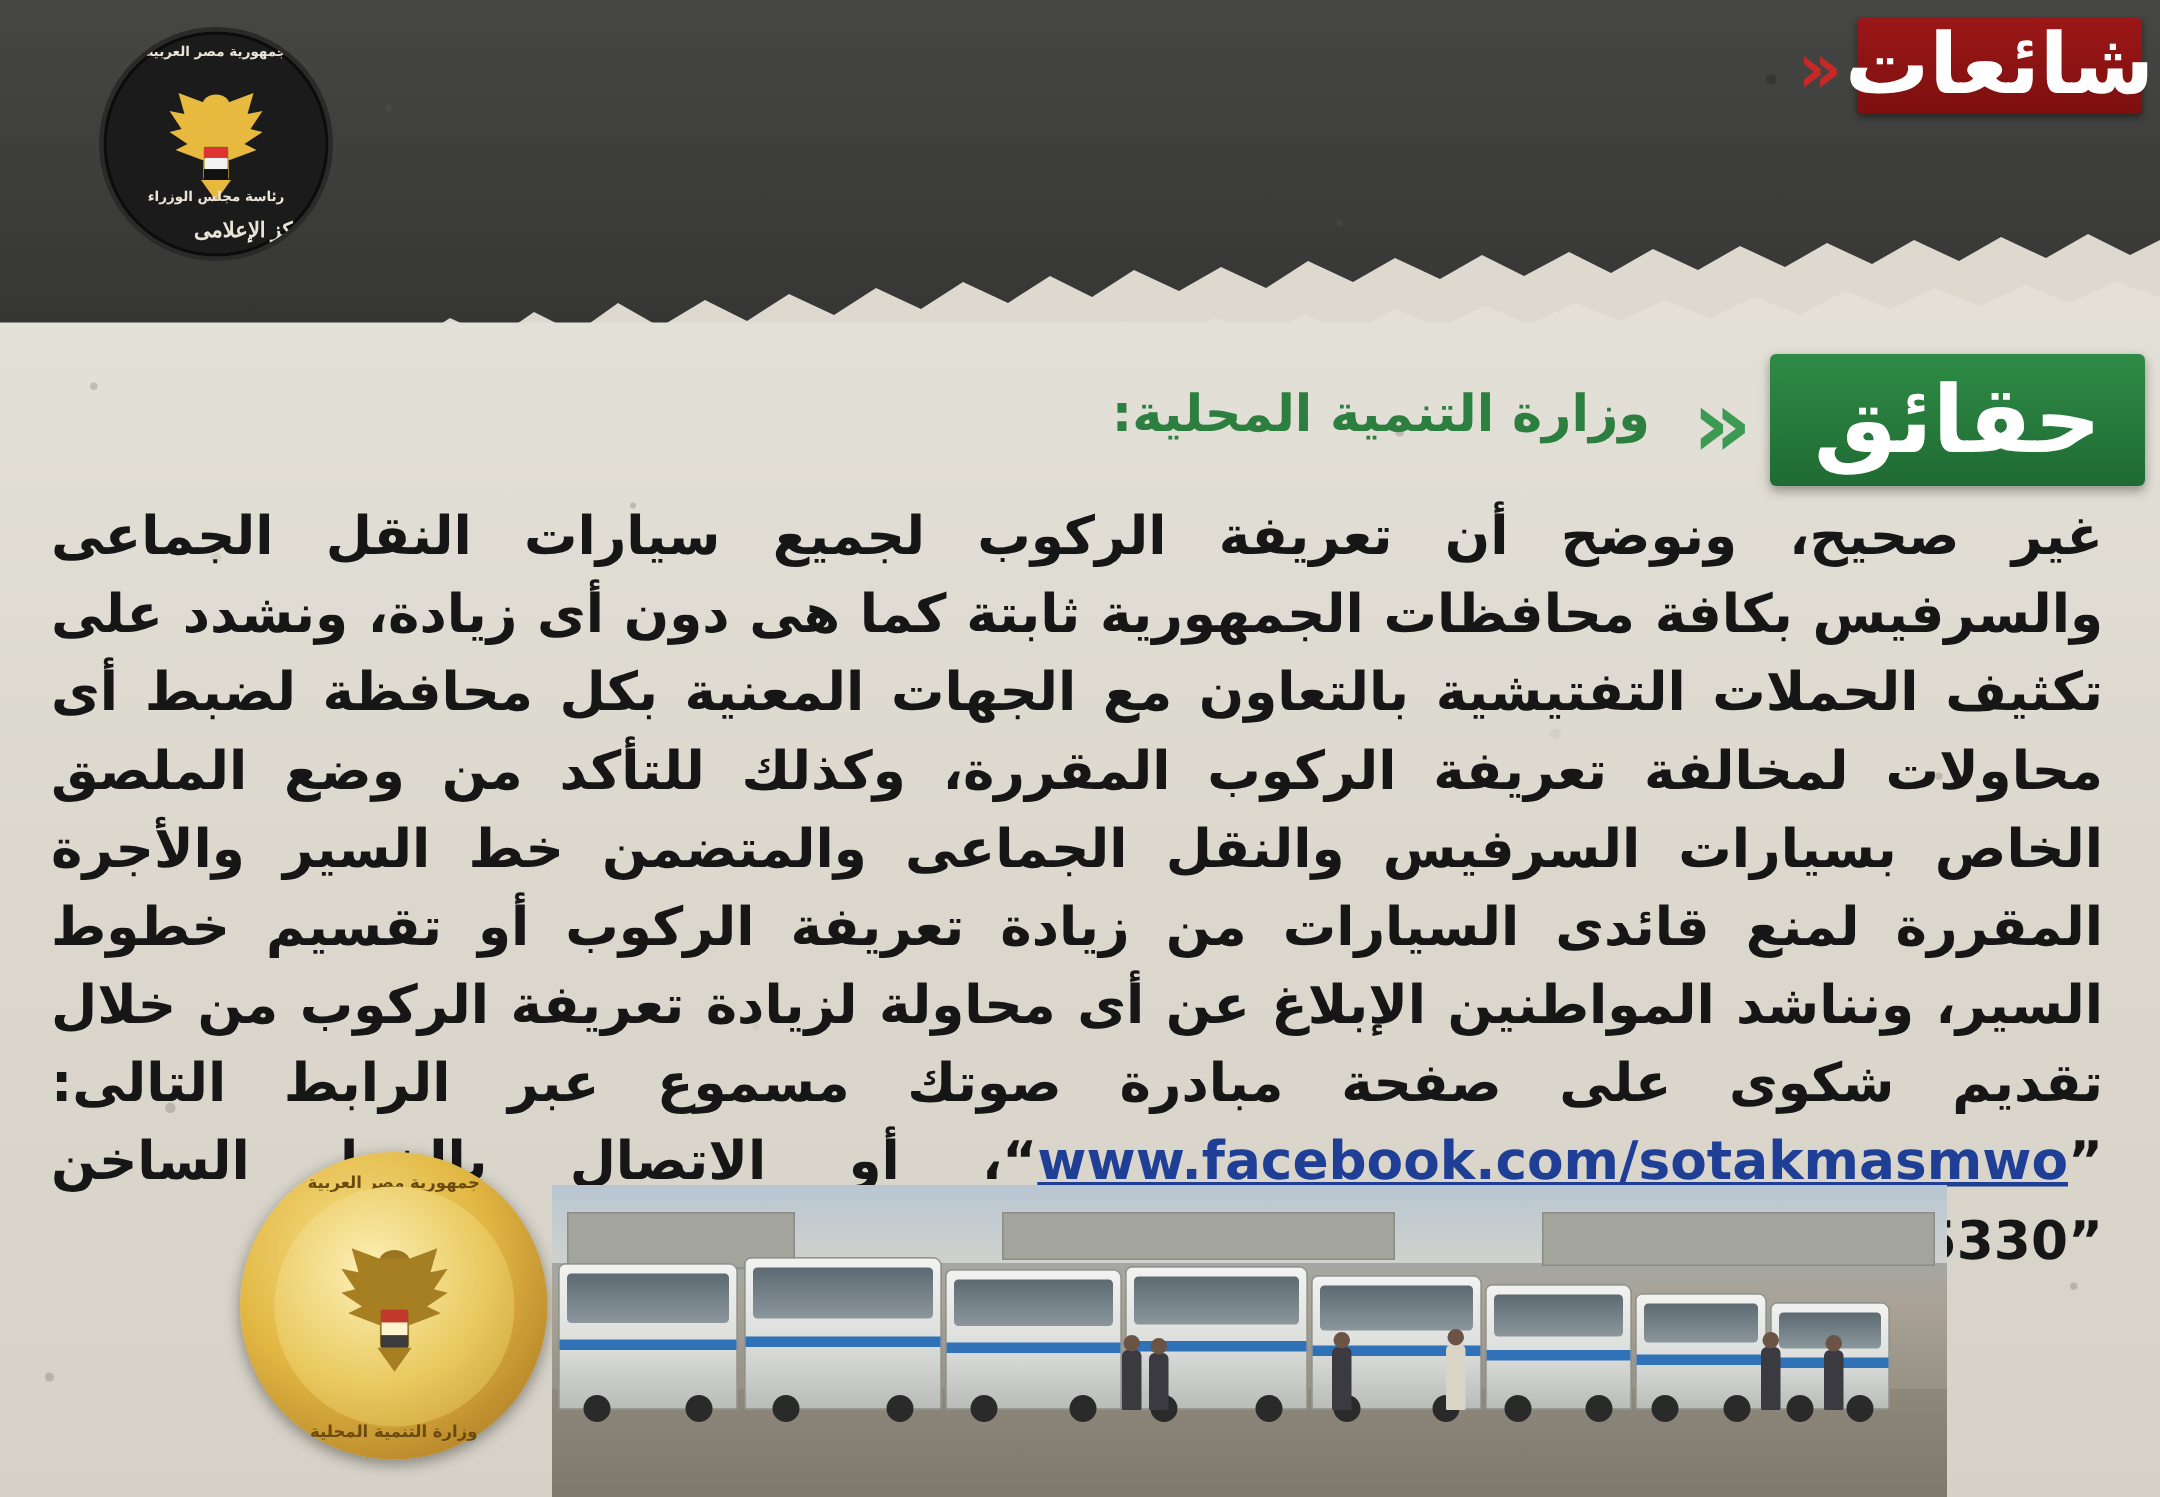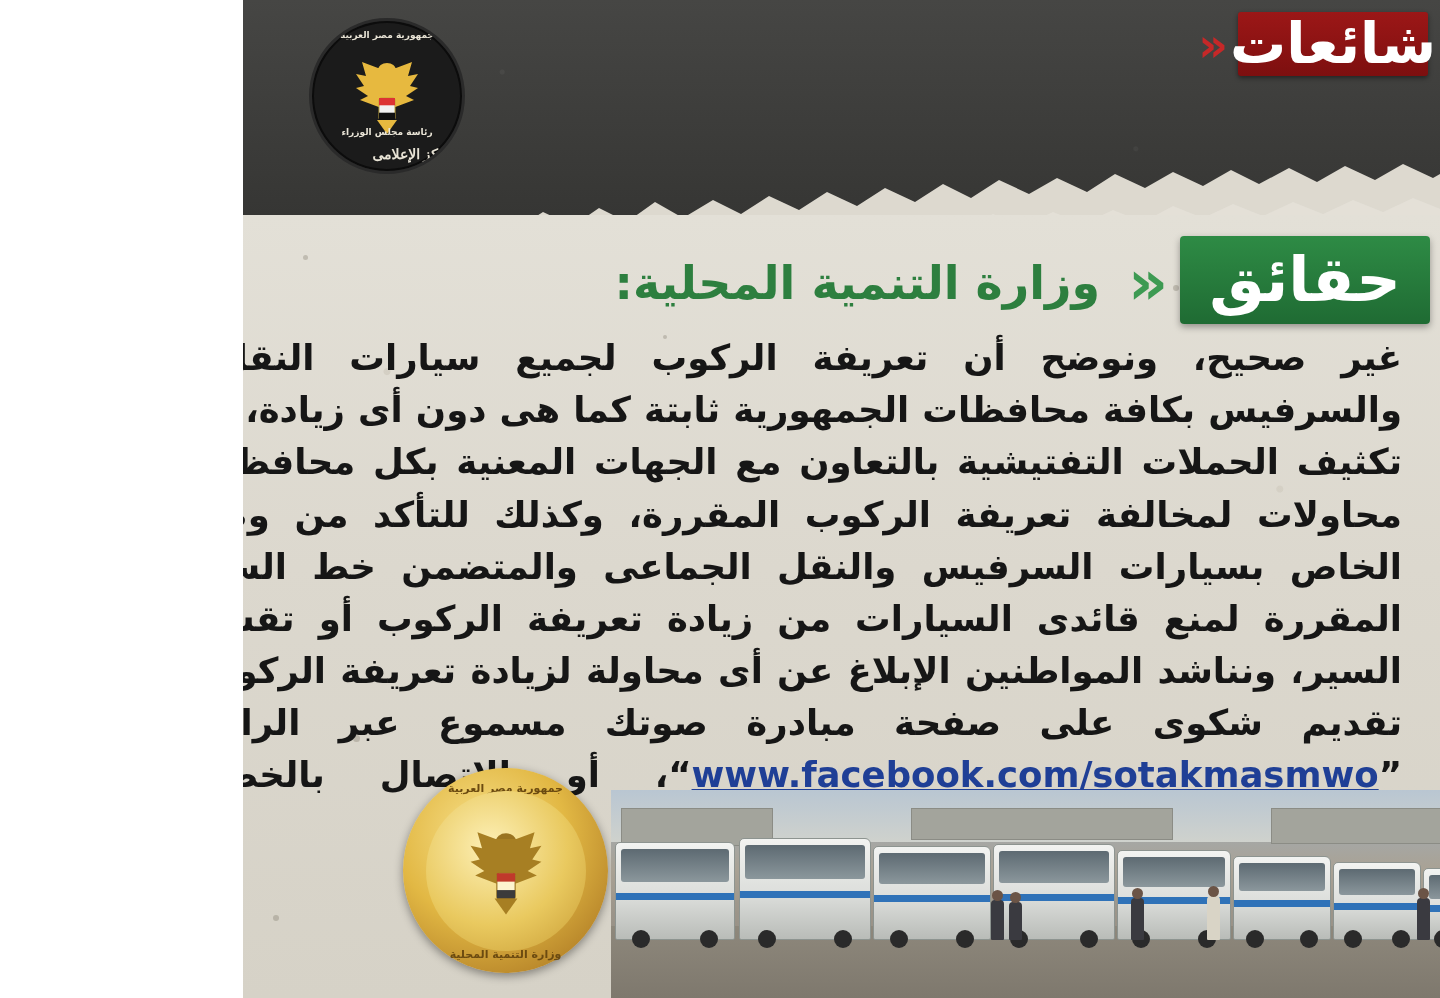--- a/index.html
+++ b/index.html
@@ -5,21 +5,21 @@
   html, body {
     margin: 0;
     padding: 0;
     background: #ffffff;
   }
   body {
     font-family: "DejaVu Sans", "Liberation Sans", sans-serif;
   }
   .poster {
     position: relative;
-    width: 1197px;
+    width: 1440px;
     height: 998px;
     overflow: hidden;
     background: #d9d5cc;
   }
 
   
   .top-band {
     position: absolute;
     top: 0; left: 0;
     width: 1440px;
@@ -166,21 +166,21 @@
     right: 272px;
     color: #3d9a52;
     font-size: 62px;
   }
 
   .ministry {
     position: absolute;
     top: 256px;
     right: 340px;
     color: #2d7f3f;
-    font-size: 46px;
+    font-size: 34px;
     font-weight: bold;
     text-align: right;
   }
 
   
   .body-text {
     position: absolute;
     top: 332px;
     right: 38px;
     width: 1368px;

